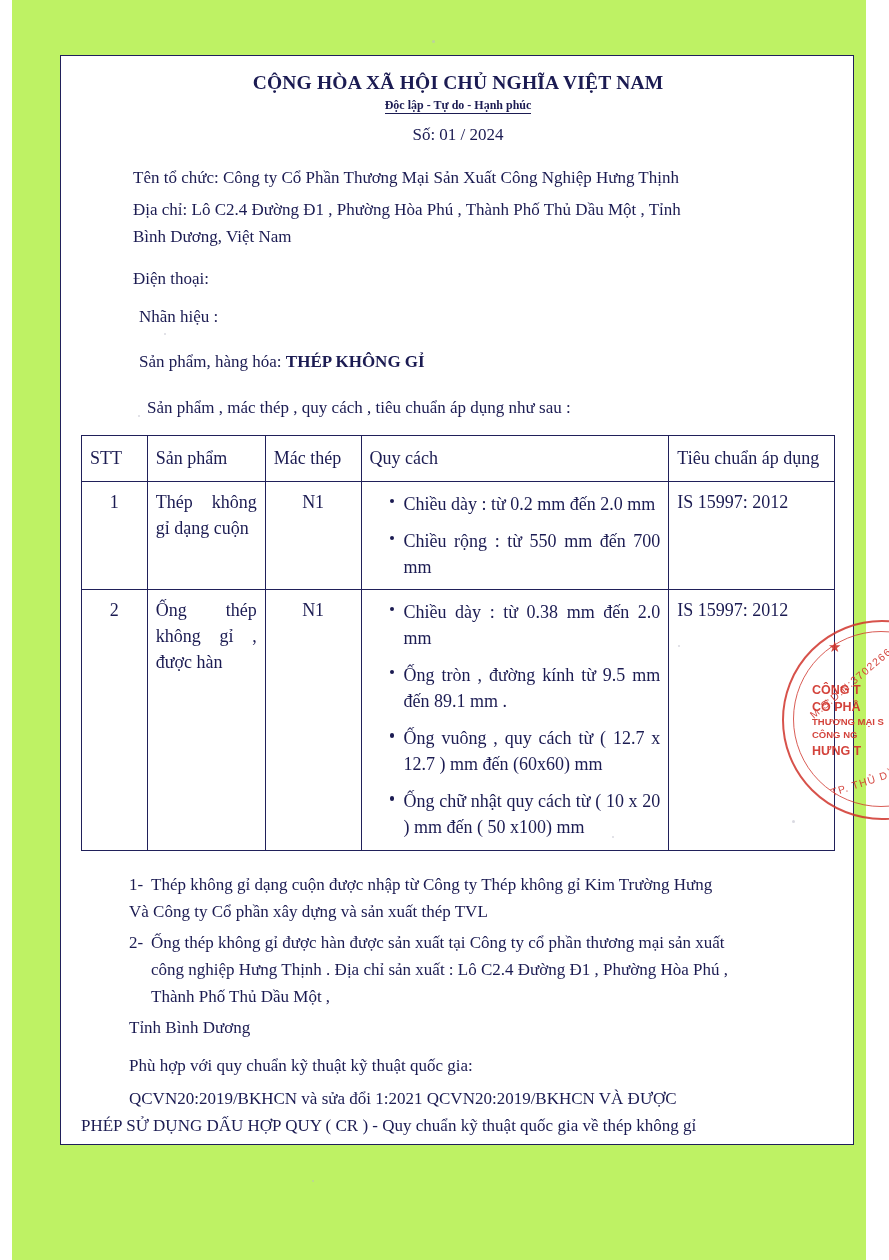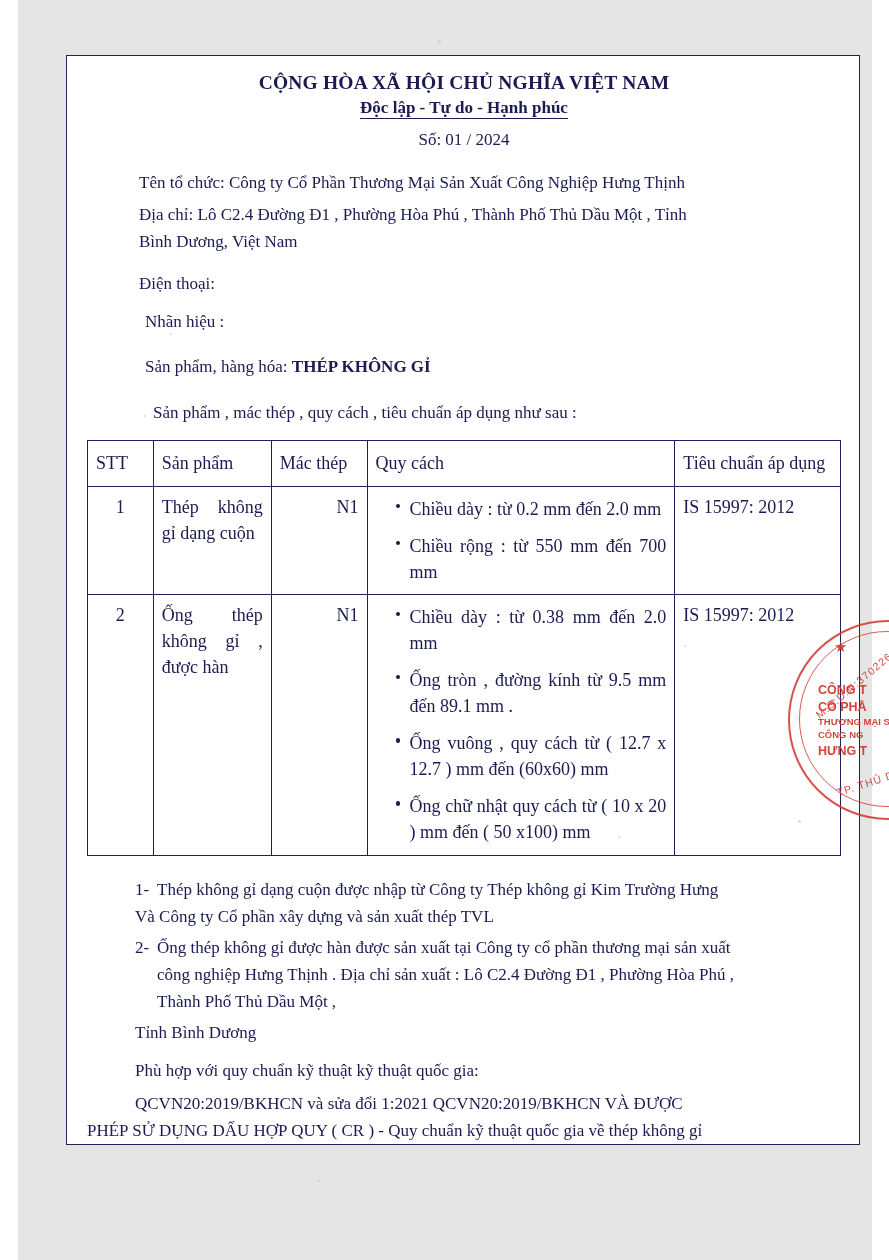--- a/index.html
+++ b/index.html
@@ -10,24 +10,24 @@
   body {
     width: 889px;
     height: 1260px;
     font-family: "Liberation Serif", serif;
     color: #1a1a3a;
     position: relative;
     overflow: hidden;
   }
   .page {
     position: absolute;
-    left: 18px; top: 0;
+    left: 12px; top: 0;
     width: 854px;
     height: 1260px;
-    background: #e5e5e5;
+    background: #bef264;
   }
   
   .doc-frame {
     position: absolute;
     left: 48px;
     top: 55px;
     width: 794px;
     height: 1090px;
     border: 1.5px solid #20205a;
     box-sizing: border-box;
@@ -42,21 +42,21 @@
 
   .center { text-align: center; }
 
   .nation {
     font-size: 19.5px;
     font-weight: bold;
     letter-spacing: 0.2px;
     color: #1b1b52;
   }
   .motto {
-    font-size: 17px;
+    font-size: 12px;
     font-weight: bold;
     margin-top: 4px;
     color: #1b1b52;
   }
   .motto span {
     border-bottom: 1.2px solid #1b1b52;
     padding-bottom: 1px;
   }
   .title {
     font-size: 25px;
@@ -99,21 +99,21 @@
     line-height: 1.45;
   }
   table.spec th {
     font-weight: normal;
     text-align: left;
     padding-top: 9px;
     padding-bottom: 9px;
   }
   .c-stt { width: 52px; text-align: center; }
   .c-prod { width: 112px; }
-  .c-mac { width: 88px; text-align: right; }
+  .c-mac { width: 88px; text-align: center; }
   .c-quy { width: 330px; }
   .c-std { width: 168px; }
   .cell-just { text-align: justify; }
 
   ul.bullets {
     margin: 2px 0 2px 0;
     padding-left: 20px;
     list-style: none;
   }
   ul.bullets li {

